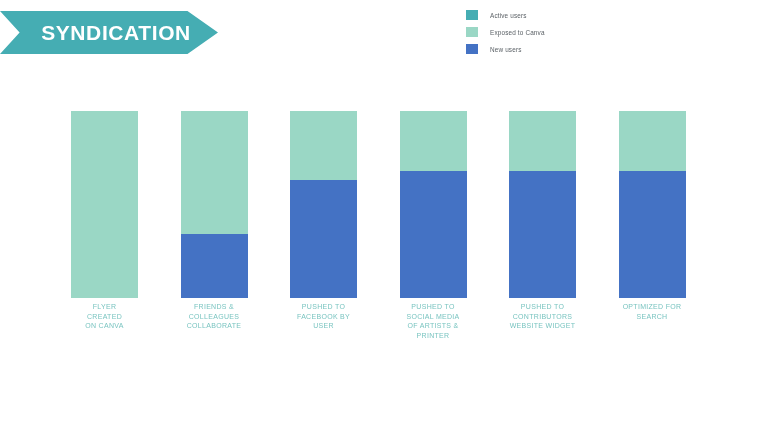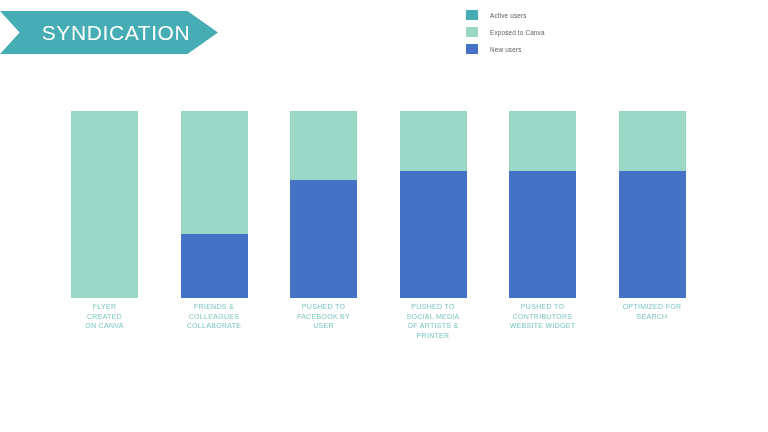--- a/index.html
+++ b/index.html
@@ -37,21 +37,21 @@
     width: 100%;
     height: 100%;
     display: flex;
     align-items: center;
     justify-content: center;
     padding-left: 14px;
     box-sizing: border-box;
     color: #ffffff;
     font-size: 21px;
     letter-spacing: 0.6px;
-    font-weight: 400;
+    font-weight: 700;
     white-space: nowrap;
   }
 
   
   #legend {
     position: absolute;
     left: 466px;
     top: 10px;
     display: flex;
     flex-direction: column;

